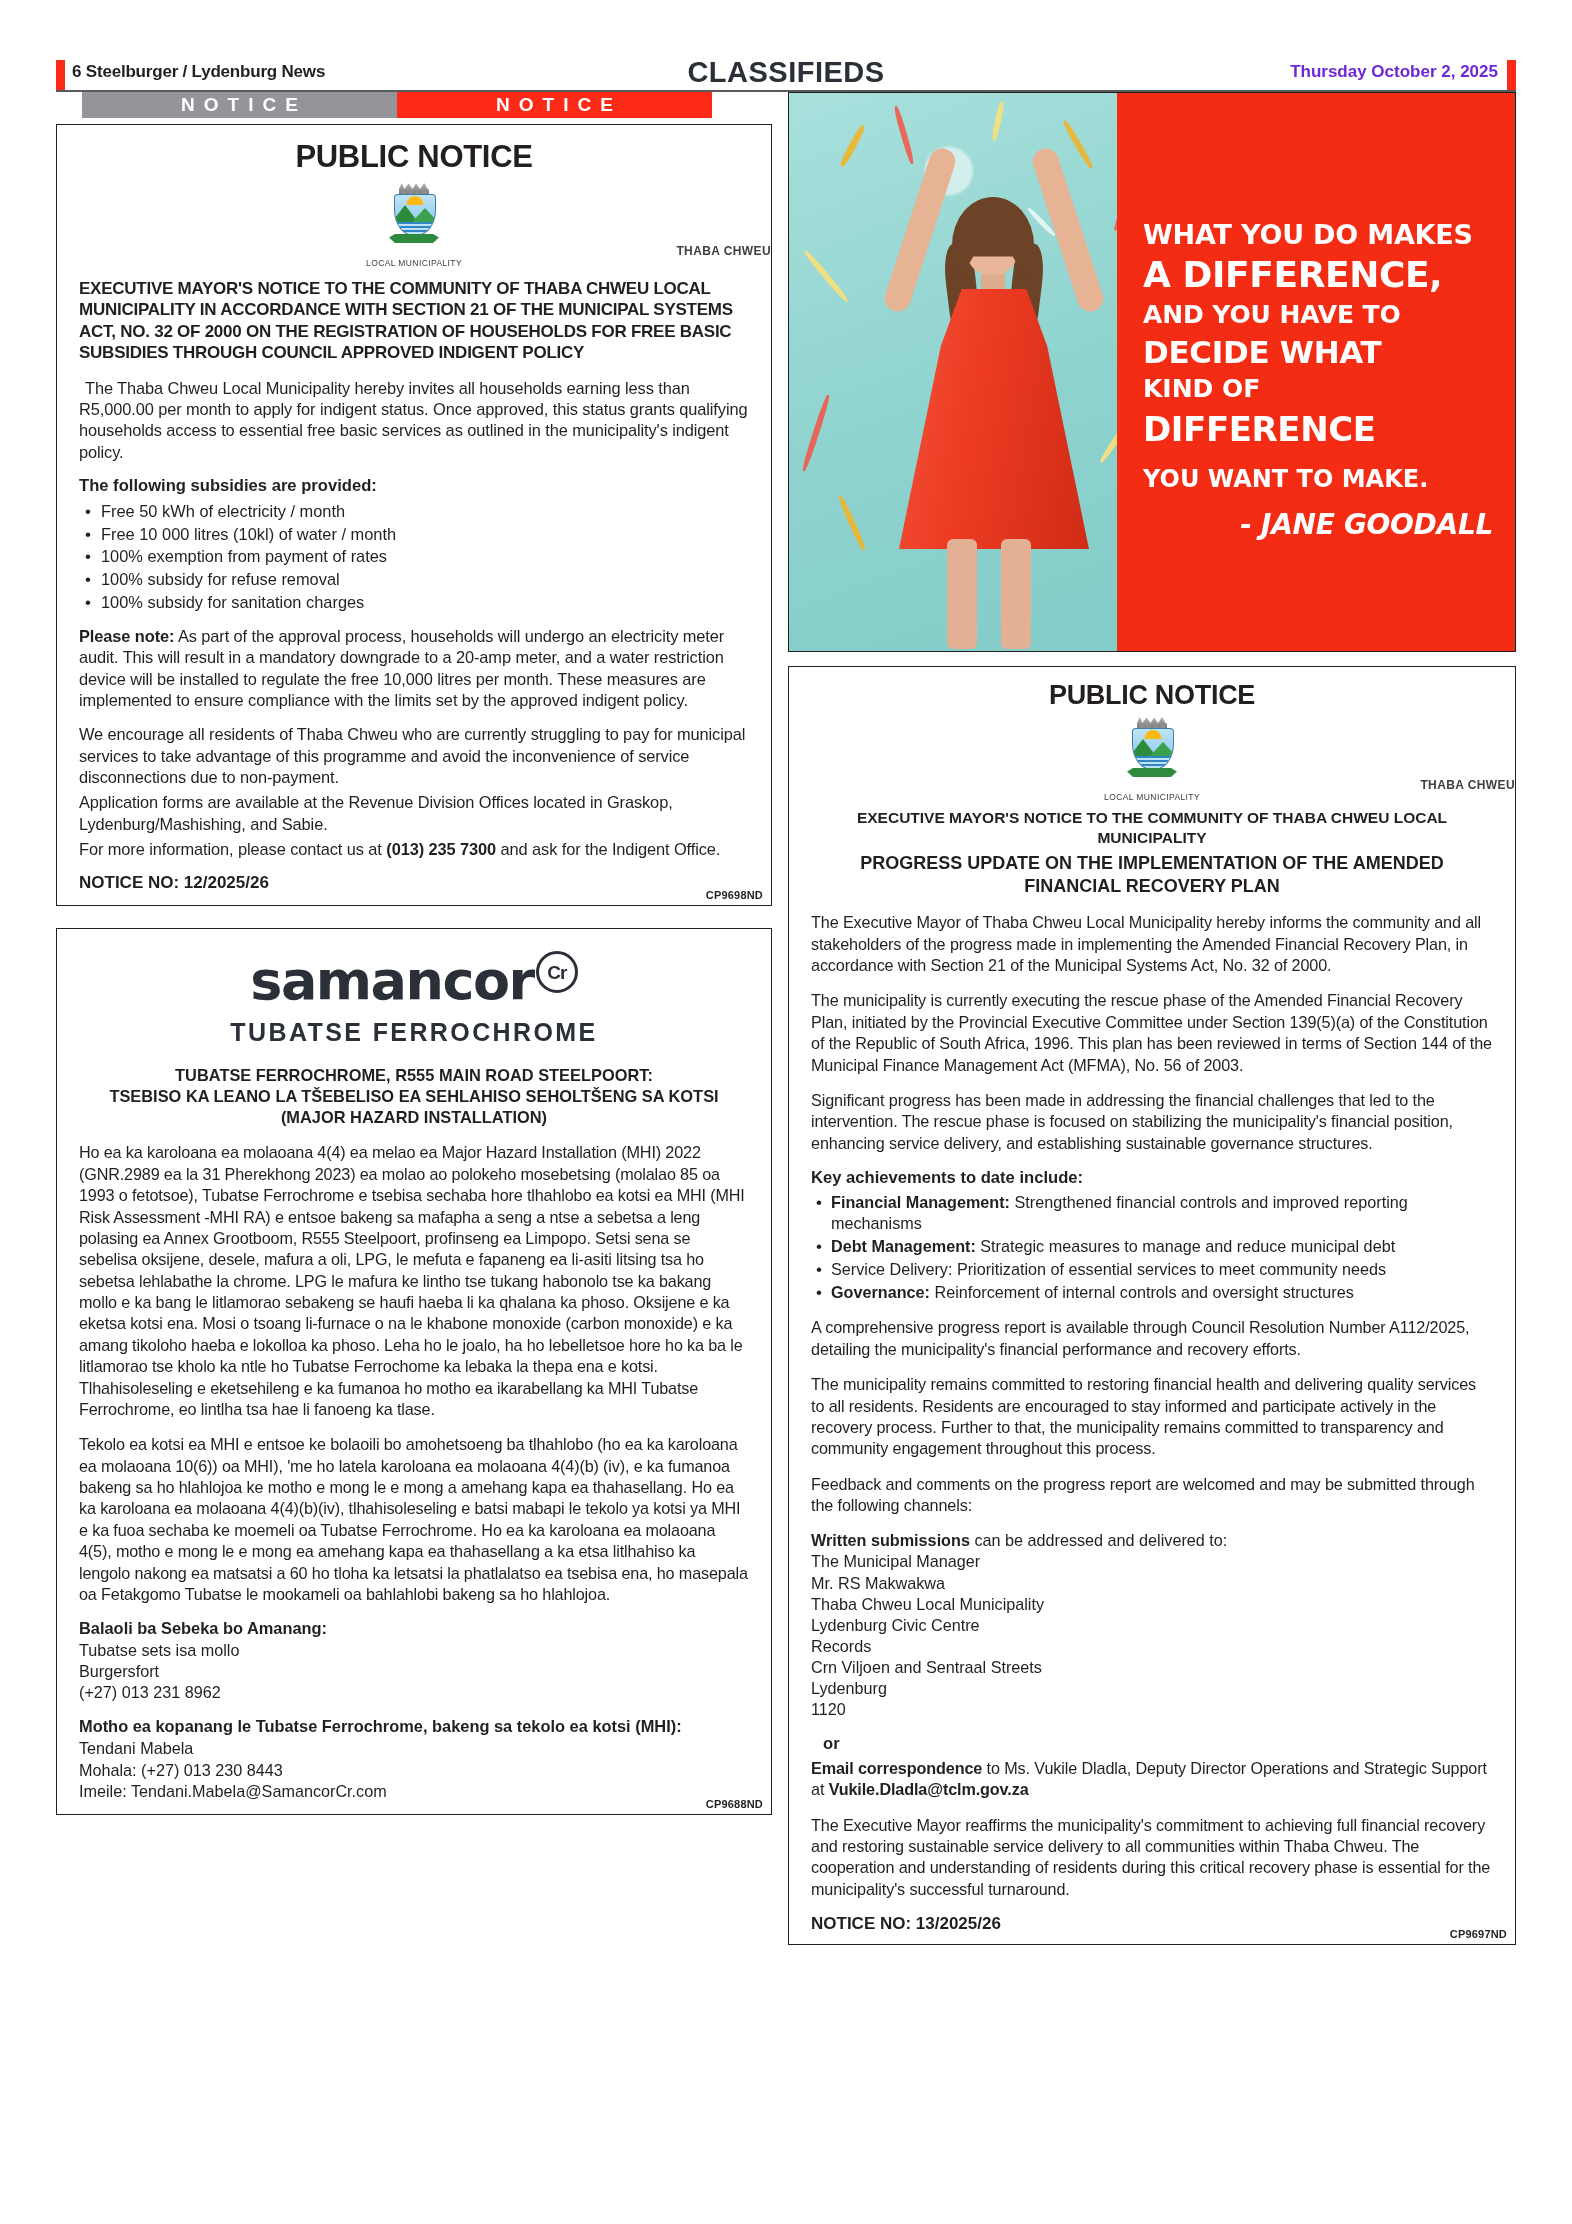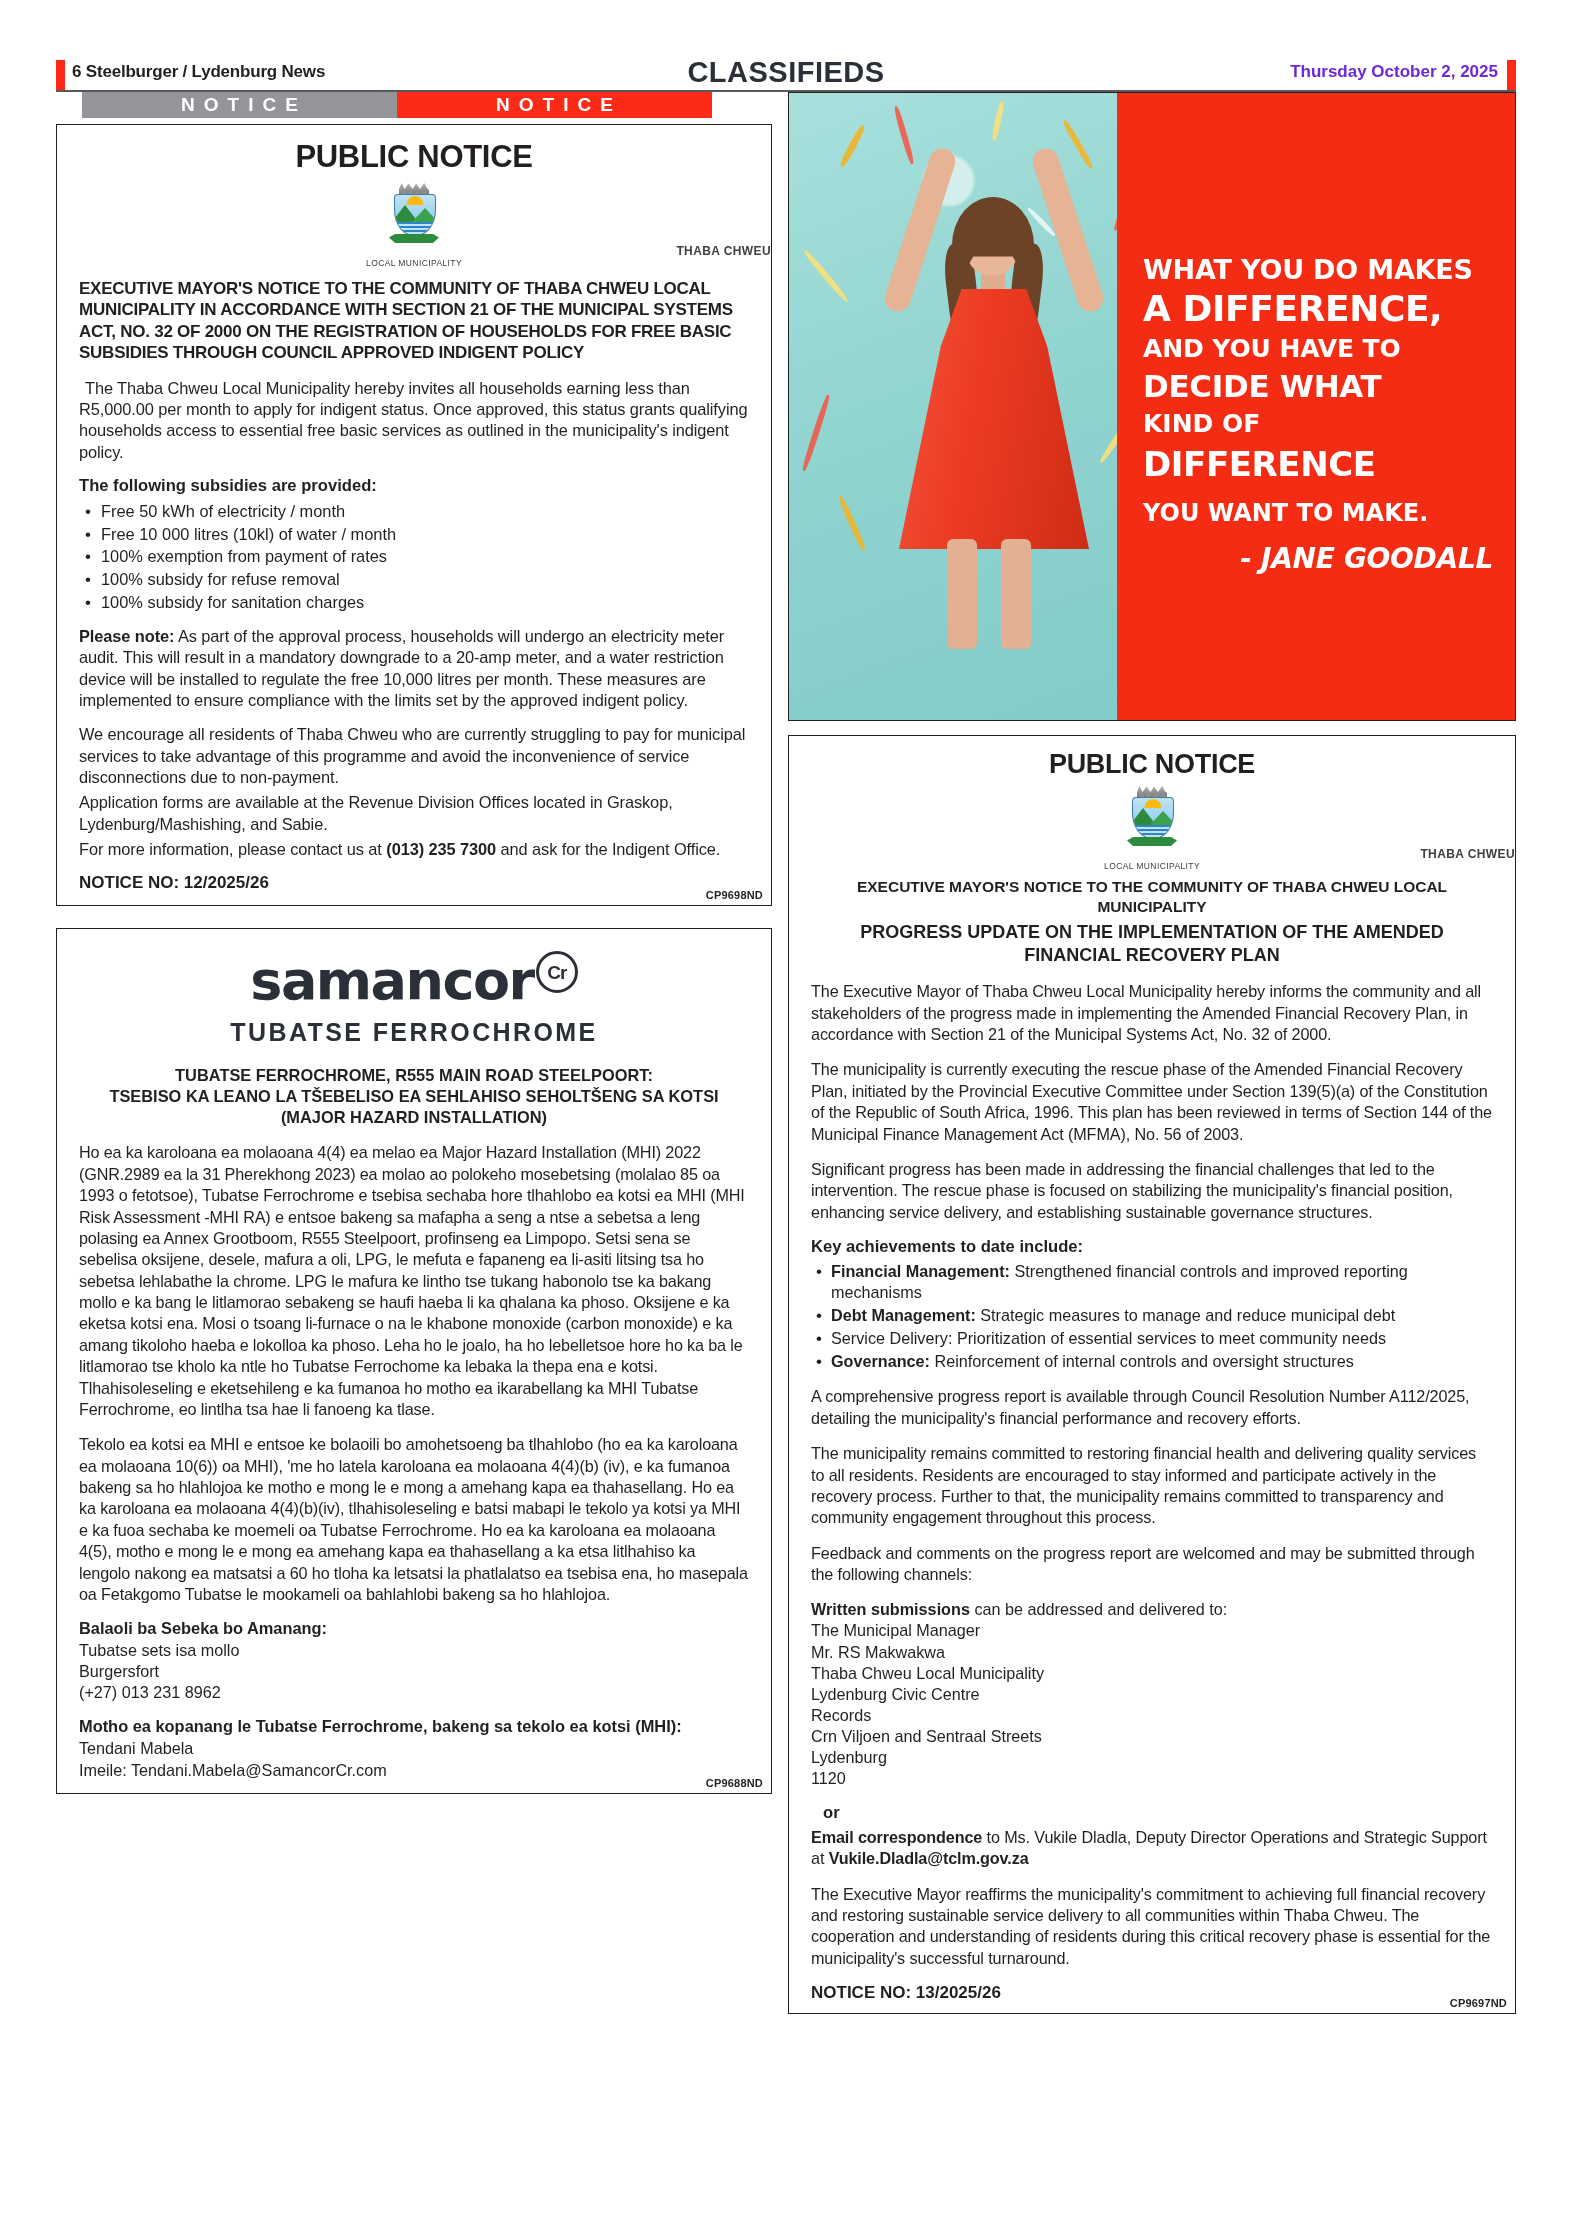--- a/index.html
+++ b/index.html
@@ -338,21 +338,21 @@
   }
   .sam-contact-line {
     font-size: 16.2px;
     line-height: 1.3;
   }
 
   
   .imgad {
     position: relative;
     width: 100%;
-    height: 629px;
+    height: 560px;
     border: 1.5px solid #231f20;
     box-sizing: border-box;
     overflow: hidden;
     background: #8fd6d2;
   }
   .imgad-bg {
     position: absolute;
     inset: 0;
     background:
       radial-gradient(circle at 22% 14%, rgba(255,255,255,.55) 0 3%, transparent 3.5%),
@@ -587,20 +587,21 @@
         <p class="sam-body">Ho ea ka karoloana ea molaoana 4(4) ea melao ea Major Hazard Installation (MHI) 2022 (GNR.2989 ea la 31 Pherekhong 2023) ea molao ao polokeho mosebetsing (molalao 85 oa 1993 o fetotsoe), Tubatse Ferrochrome e tsebisa sechaba hore tlhahlobo ea kotsi ea MHI (MHI Risk Assessment -MHI RA) e entsoe bakeng sa mafapha a seng a ntse a sebetsa a leng polasing ea Annex Grootboom, R555 Steelpoort, profinseng ea Limpopo. Setsi sena se sebelisa oksijene, desele, mafura a oli, LPG, le mefuta e fapaneng ea li-asiti litsing tsa ho sebetsa lehlabathe la chrome. LPG le mafura ke lintho tse tukang habonolo tse ka bakang mollo e ka bang le litlamorao sebakeng se haufi haeba li ka qhalana ka phoso. Oksijene e ka eketsa kotsi ena. Mosi o tsoang li-furnace o na le khabone monoxide (carbon monoxide) e ka amang tikoloho haeba e lokolloa ka phoso. Leha ho le joalo, ha ho lebelletsoe hore ho ka ba le litlamorao tse kholo ka ntle ho Tubatse Ferrochome ka lebaka la thepa ena e kotsi. Tlhahisoleseling e eketsehileng e ka fumanoa ho motho ea ikarabellang ka MHI Tubatse Ferrochrome, eo lintlha tsa hae li fanoeng ka tlase.</p>
         <p class="sam-body">Tekolo ea kotsi ea MHI e entsoe ke bolaoili bo amohetsoeng ba tlhahlobo (ho ea ka karoloana ea molaoana 10(6)) oa MHI), 'me ho latela karoloana ea molaoana 4(4)(b) (iv), e ka fumanoa bakeng sa ho hlahlojoa ke motho e mong le e mong a amehang kapa ea thahasellang. Ho ea ka karoloana ea molaoana 4(4)(b)(iv), tlhahisoleseling e batsi mabapi le tekolo ya kotsi ya MHI e ka fuoa sechaba ke moemeli oa Tubatse Ferrochrome. Ho ea ka karoloana ea molaoana 4(5), motho e mong le e mong ea amehang kapa ea thahasellang a ka etsa litlhahiso ka lengolo nakong ea matsatsi a 60 ho tloha ka letsatsi la phatlalatso ea tsebisa ena, ho masepala oa Fetakgomo Tubatse le mookameli oa bahlahlobi bakeng sa ho hlahlojoa.</p>
 
         <div class="sam-contact-head">Balaoli ba Sebeka bo Amanang:</div>
         <div class="sam-contact-line">Tubatse sets isa mollo</div>
         <div class="sam-contact-line">Burgersfort</div>
         <div class="sam-contact-line">(+27) 013 231 8962</div>
 
         <div class="sam-contact-head" style="margin-top:14px;">Motho ea kopanang le Tubatse Ferrochrome, bakeng sa tekolo ea kotsi (MHI):</div>
         <div class="sam-contact-line">Tendani Mabela</div>
+        <div class="sam-contact-line">Mohala: (+27) 013 230 8443</div>
         <div class="sam-contact-line">Imeile: Tendani.Mabela@SamancorCr.com</div>
       </div>
       <div class="cp-code">CP9688ND</div>
     </div>
 
   </div>
 
   <div class="col-right">
 
     <div class="imgad">

